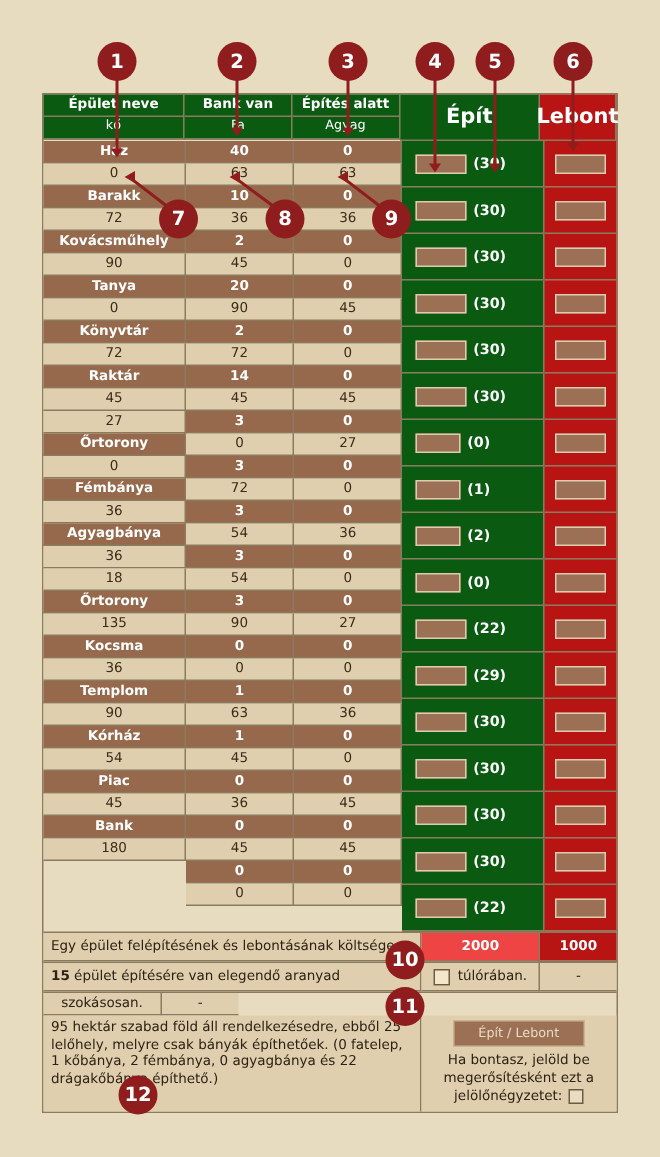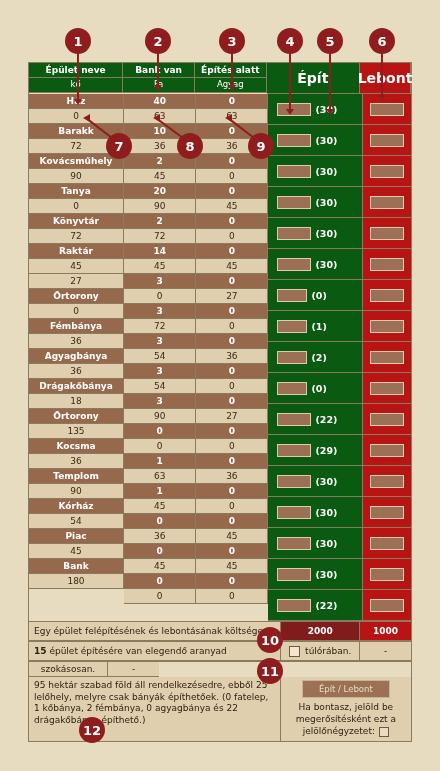--- a/index.html
+++ b/index.html
@@ -135,21 +135,21 @@
   }
   .foot-right{
     width:51px;
     box-sizing:border-box;
     border-bottom:1px solid #8a7a5e;
     text-align:center;
     font-size:9px;
     display:flex;align-items:center;justify-content:center;
     padding:2px 0;
   }
-  .mid-green{background:#7f1d1d;color:#ffffff;font-weight:bold;}
+  .mid-green{background:#ef4444;color:#ffffff;font-weight:bold;}
   .right-red{background:#b81414;color:#ffffff;font-weight:bold;}
   .mid-tan{background:#e0cfae;color:#2e2113;text-align:right;}
   .right-tan{background:#e0cfae;color:#2e2113;}
 
   .chk{
     width:11px;height:11px;
     background:#f2e6cc;border:1px solid #6e5a3c;
     display:inline-block;vertical-align:middle;
     box-sizing:border-box;
     margin-right:5px;
@@ -271,21 +271,20 @@
           <div class="cell-alt">72</div>
           <div class="cell-name">Raktár</div>
           <div class="cell-alt">45</div>
           <div class="cell-alt">27</div>
           <div class="cell-name">Őrtorony</div>
           <div class="cell-alt">0</div>
           <div class="cell-name">Fémbánya</div>
           <div class="cell-alt">36</div>
           <div class="cell-name">Agyagbánya</div>
           <div class="cell-alt">36</div>
-          <div class="cell-name">Drágakőbánya</div>
           <div class="cell-alt">18</div>
           <div class="cell-name">Őrtorony</div>
           <div class="cell-alt">135</div>
           <div class="cell-name">Kocsma</div>
           <div class="cell-alt">36</div>
           <div class="cell-name">Templom</div>
           <div class="cell-alt">90</div>
           <div class="cell-name">Kórház</div>
           <div class="cell-alt">54</div>
           <div class="cell-name">Piac</div>

